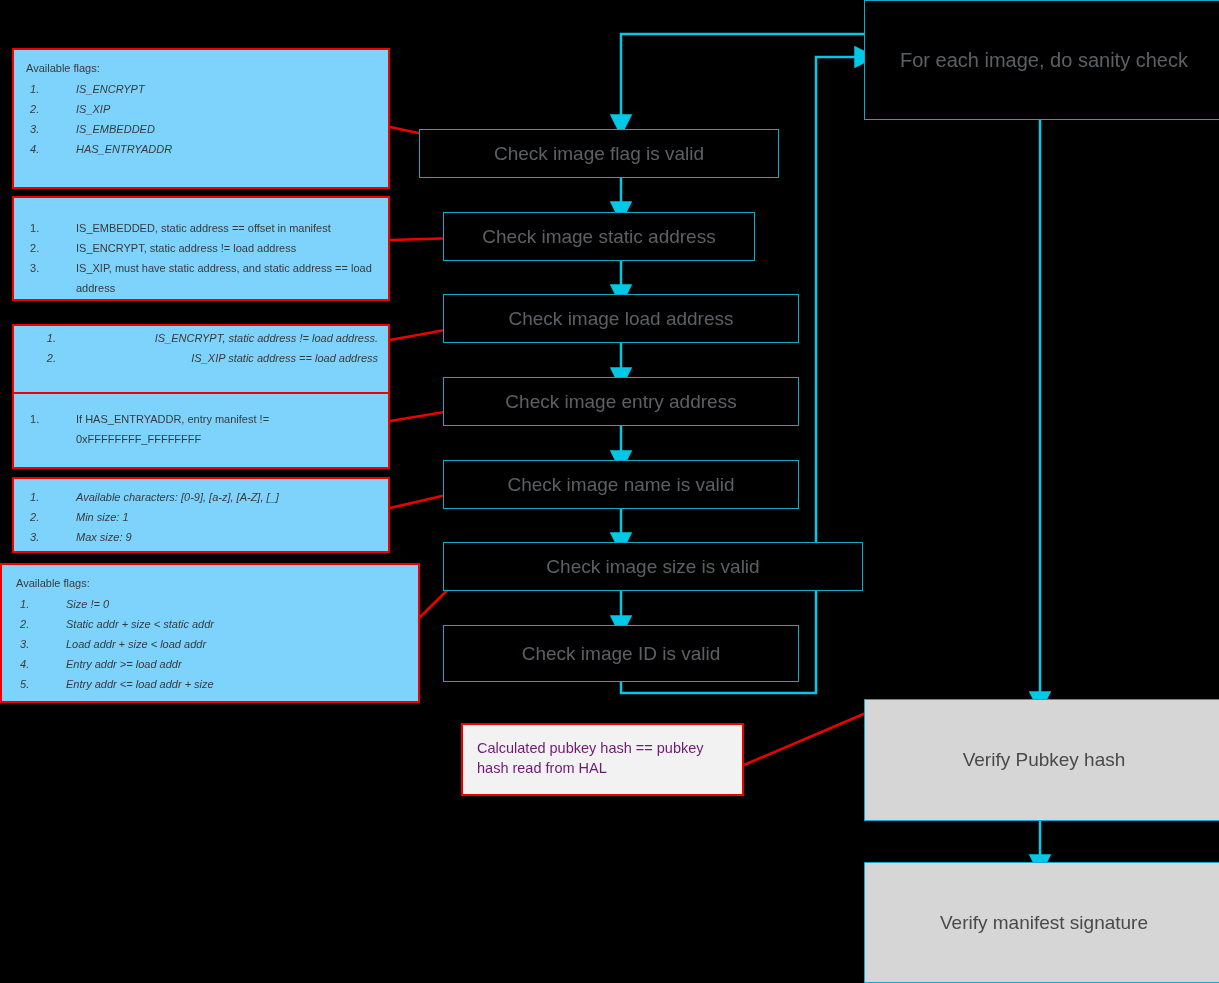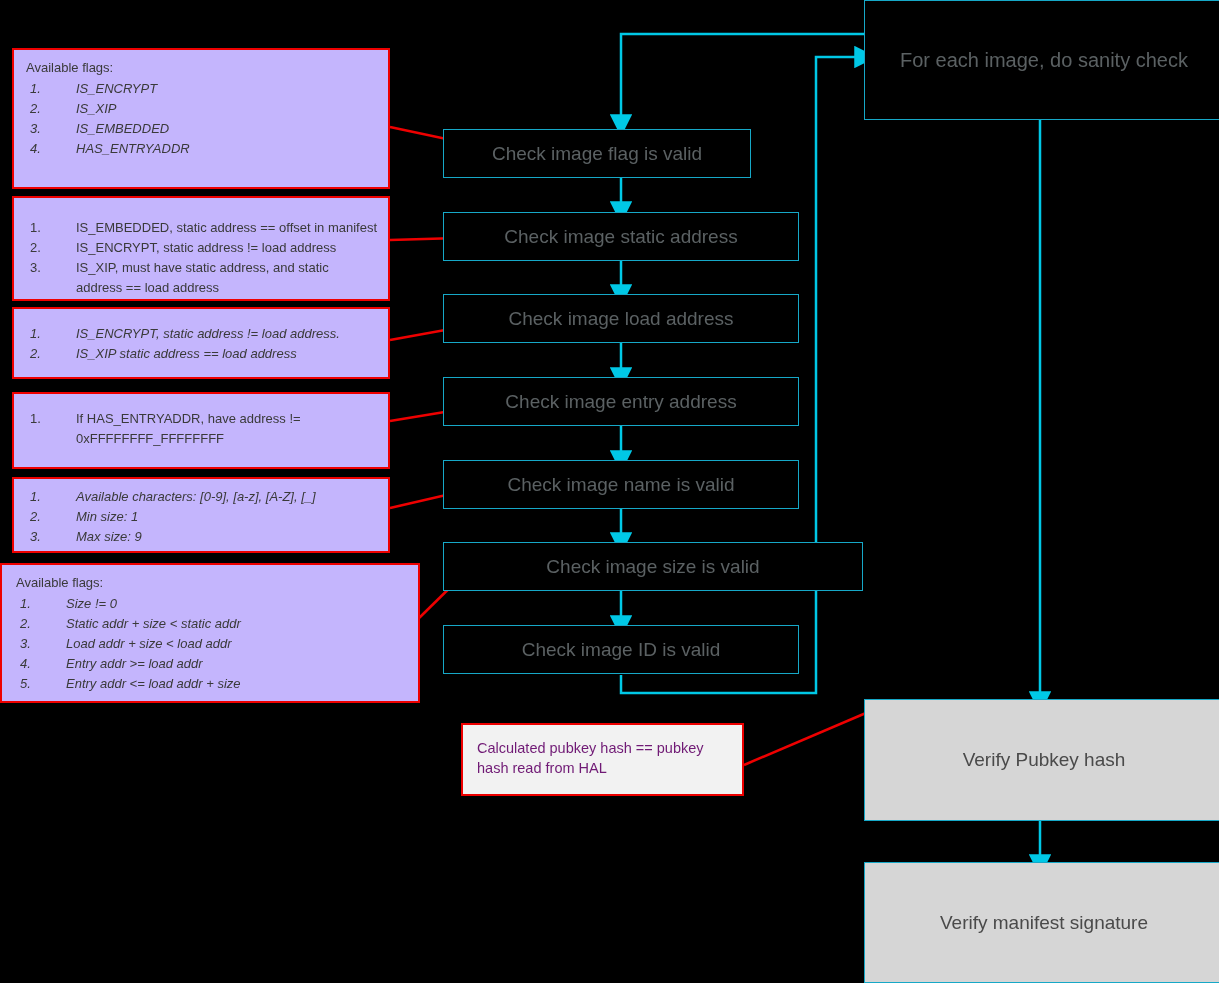--- a/index.html
+++ b/index.html
@@ -19,25 +19,25 @@
     position: absolute;
     left: 0; top: 0;
     width: 1219px;
     height: 983px;
     pointer-events: none;
   }
 
   
   .note {
     position: absolute;
-    background: #c4b5fd;
+    background: #7dd3fc;
     border: 2px solid #ee0000;
     box-sizing: border-box;
     color: #3a3a3a;
-    font-size: 13px;
+    font-size: 11px;
     line-height: 20px;
     padding: 8px 10px 8px 12px;
   }
   .note .note-title {
     display: block;
     margin-bottom: 1px;
     white-space: nowrap;
   }
   .note ol {
     margin: 0;
@@ -162,45 +162,45 @@
     </g>
     <g>
       <line x1="744" y1="765" x2="880" y2="707" stroke="#ee0000" stroke-width="2.5"></line>
     </g>
   </svg>
 
   <div class="pbox dark big" style="left:864px; top:0px; width:360px; height:120px;">
     <span>For each image, do sanity check</span>
   </div>
 
-  <div class="pbox dark" style="left:443px; top:129px; width:308px; height:49px;">
+  <div class="pbox dark" style="left:419px; top:129px; width:360px; height:49px;">
     <span>Check image flag is valid</span>
   </div>
 
-  <div class="pbox dark" style="left:443px; top:212px; width:356px; height:49px;">
+  <div class="pbox dark" style="left:443px; top:212px; width:312px; height:49px;">
     <span>Check image static address</span>
   </div>
 
   <div class="pbox dark" style="left:443px; top:294px; width:356px; height:49px;">
     <span>Check image load address</span>
   </div>
 
   <div class="pbox dark" style="left:443px; top:460px; width:356px; height:49px;">
     <span>Check image name is valid</span>
   </div>
 
   <div class="pbox dark" style="left:443px; top:377px; width:356px; height:49px;">
     <span>Check image entry address</span>
   </div>
 
   <div class="pbox dark" style="left:443px; top:542px; width:420px; height:49px;">
     <span>Check image size is valid</span>
   </div>
 
-  <div class="pbox dark" style="left:443px; top:625px; width:356px; height:49px;align-items:center;">
+  <div class="pbox dark" style="left:443px; top:625px; width:356px; height:57px;align-items:center;">
     <span>Check image ID is valid</span>
   </div>
 
   <div class="pbox light" style="left:864px; top:699px; width:360px; height:122px;">
     <span>Verify Pubkey hash</span>
   </div>
 
   <div class="pbox light" style="left:864px; top:862px; width:360px; height:121px;">
     <span>Verify manifest signature</span>
   </div>
@@ -216,30 +216,30 @@
   </div>
 
   <div class="note" style="left:12px; top:196px; width:378px; height:105px; padding-top:20px;">
     <ol>
       <li>IS_EMBEDDED, static address == offset in manifest</li>
       <li>IS_ENCRYPT, static address != load address</li>
       <li>IS_XIP, must have static address, and static address == load address</li>
     </ol>
   </div>
 
-  <div class="note" style="left:12px; top:307px; width:378px; height:72px; padding-top:15px;">
+  <div class="note" style="left:12px; top:324px; width:378px; height:72px; padding-top:2px;text-align:right;">
     <ol class="nowrap">
       <li>IS_ENCRYPT, static address != load address.</li>
       <li>IS_XIP static address == load address</li>
     </ol>
   </div>
 
   <div class="note" style="left:12px; top:392px; width:378px; height:77px; padding-top:15px;">
     <ol>
-      <li>If HAS_ENTRYADDR, have address != 0xFFFFFFFF_FFFFFFFF</li>
+      <li>If HAS_ENTRYADDR, entry manifest != 0xFFFFFFFF_FFFFFFFF</li>
     </ol>
   </div>
 
   <div class="note" style="left:12px; top:477px; width:378px; height:76px; ">
     <ol class="nowrap">
       <li>Available characters: [0-9], [a-z], [A-Z], [_]</li>
       <li>Min size: 1</li>
       <li>Max size: 9</li>
     </ol>
   </div>

